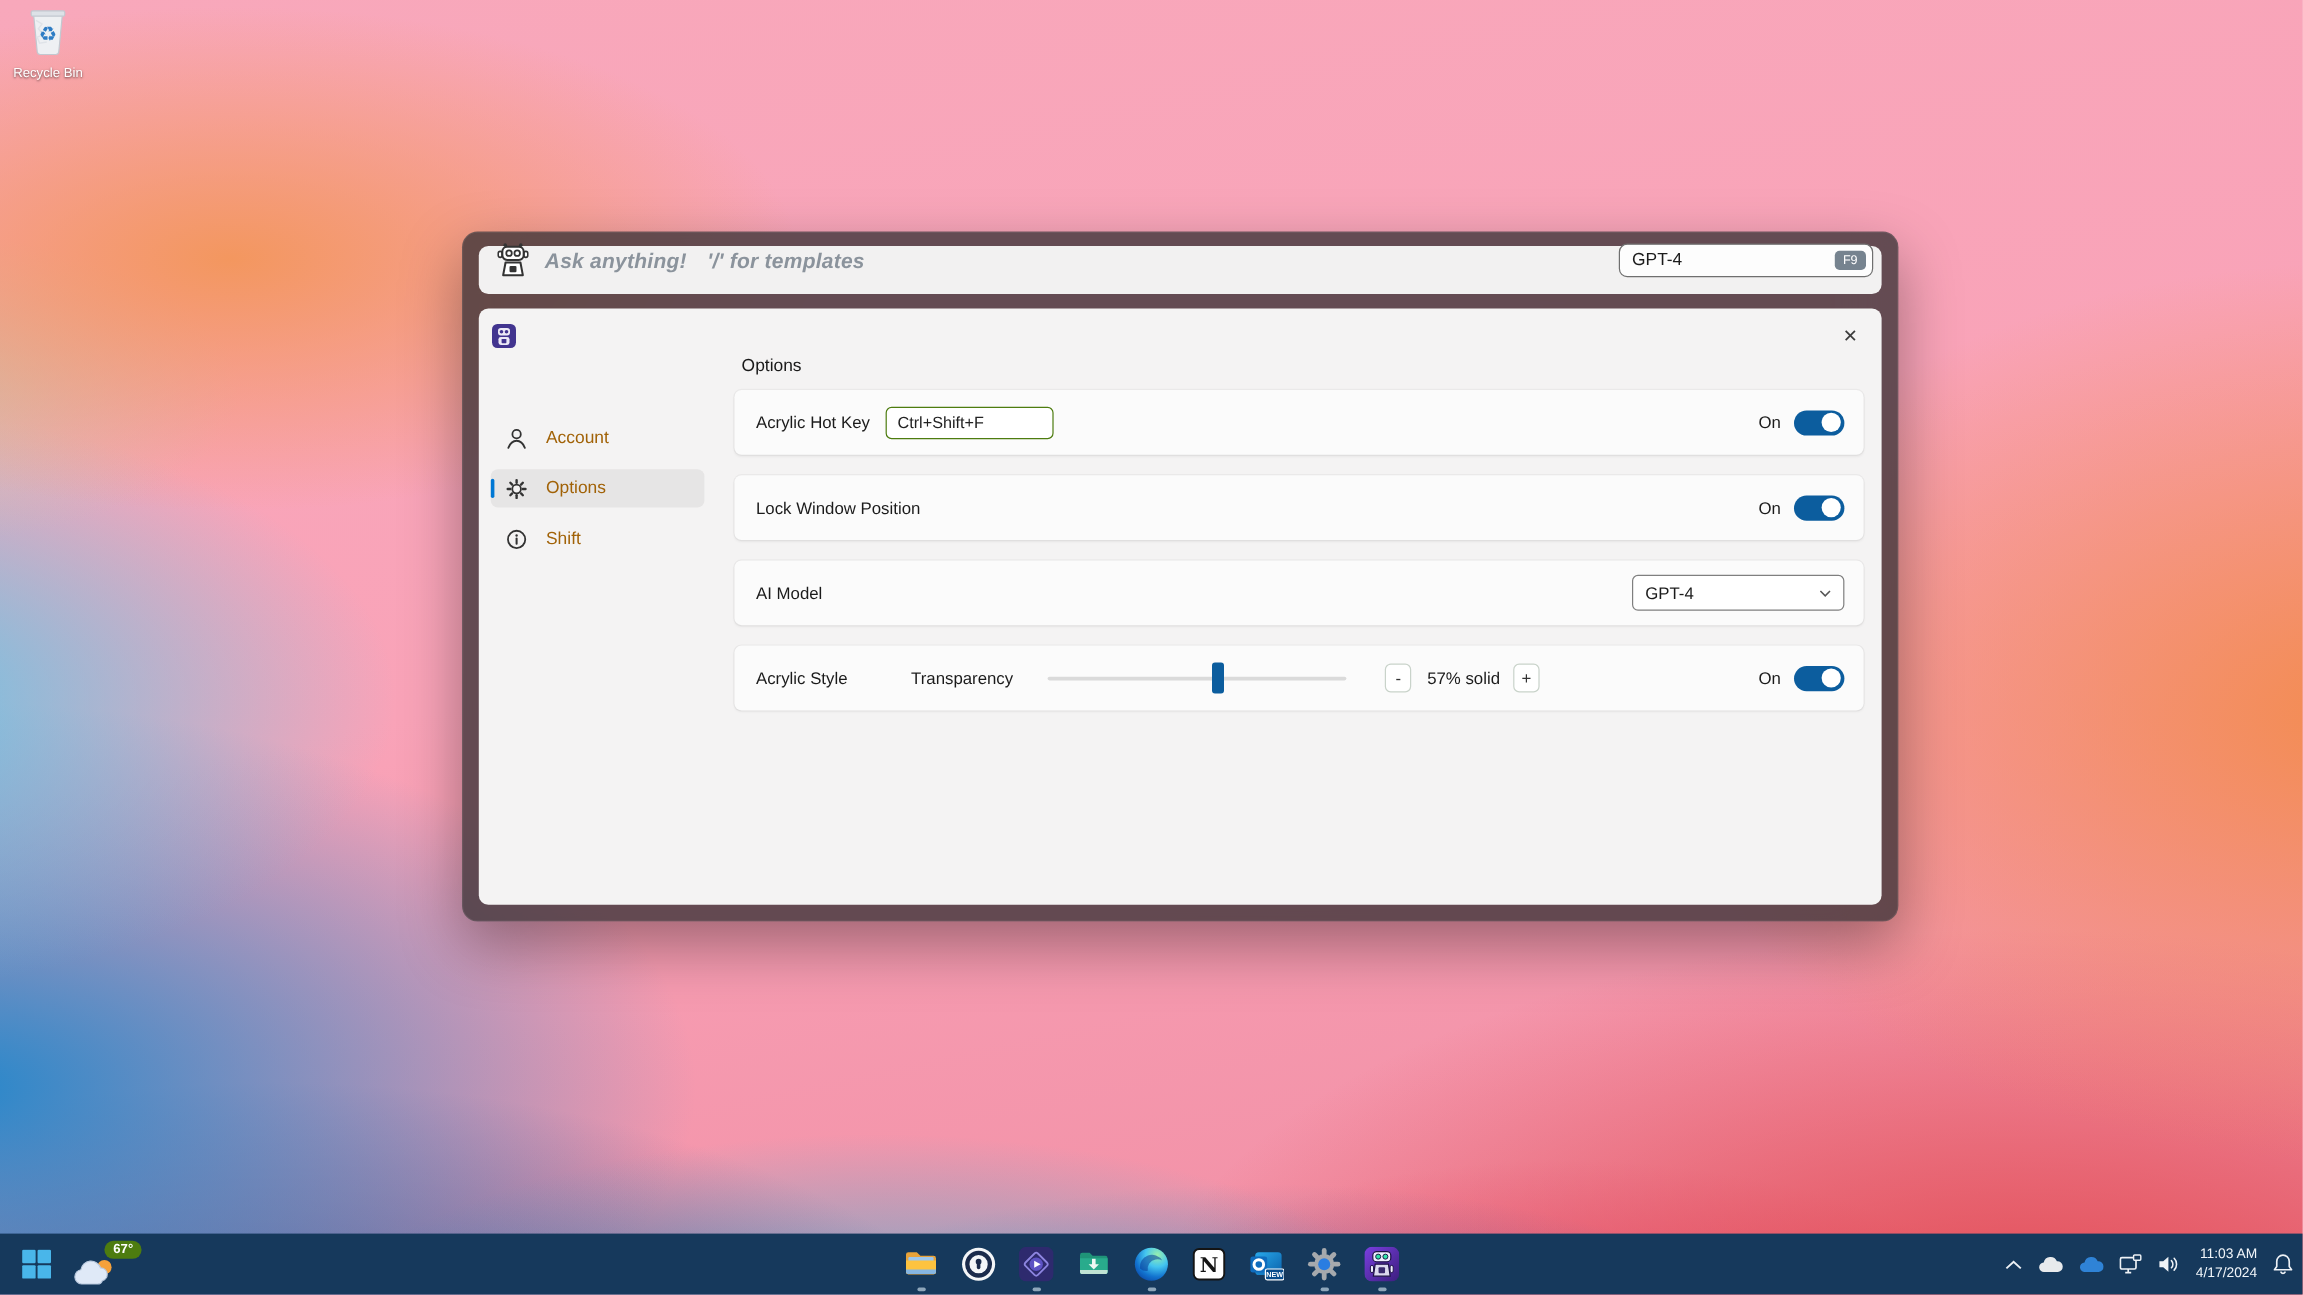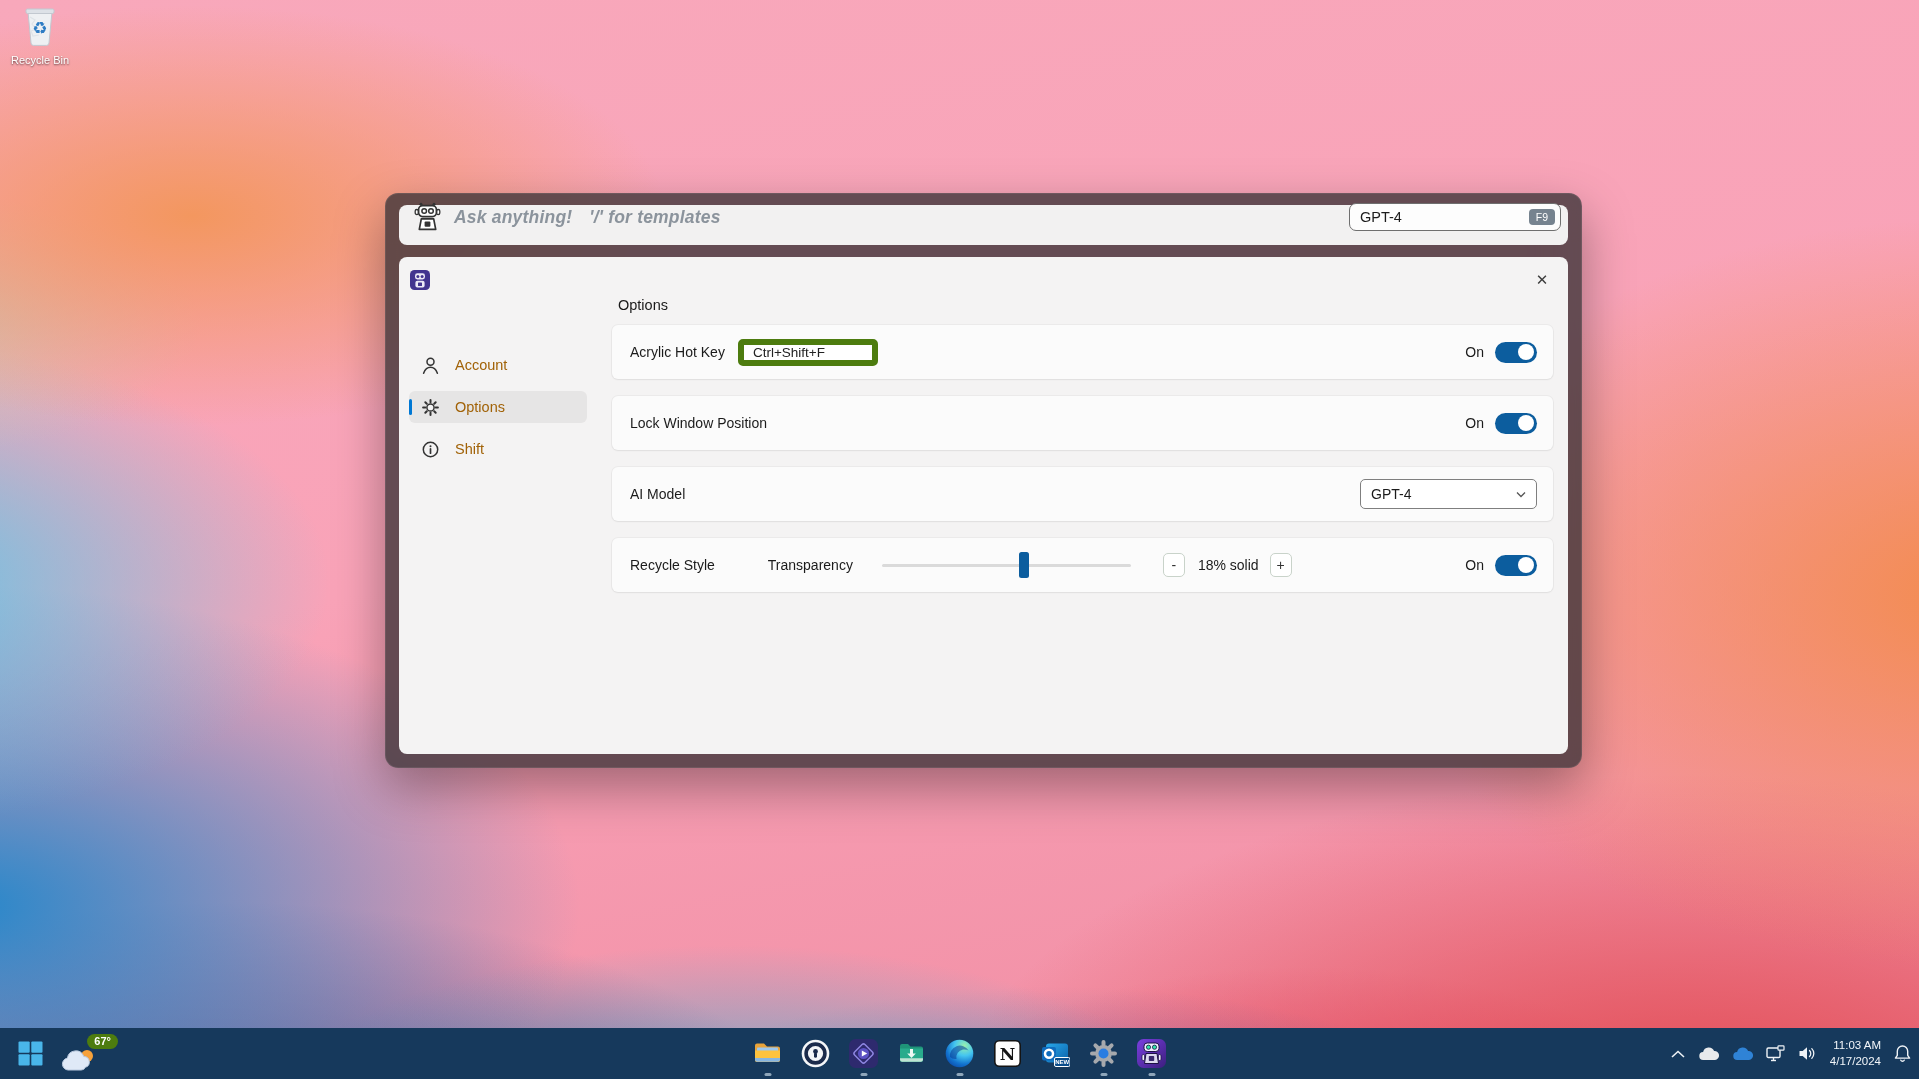--- a/index.html
+++ b/index.html
@@ -53,21 +53,21 @@
   .side-item .si-icon { width:19px; height:19px; margin-right:15px; flex:none; }
   .side-item.active { background:#e6e5e5; }
   .side-item.active::before { content:""; position:absolute; left:0; top:8px; width:3px; height:16px;
     border-radius:2px; background:#0078d4; }
 
   .rows { position:absolute; left:213px; top:68px; width:941px; }
   .row-card { position:relative; height:54px; background:#fbfbfb; border-radius:6px; margin-bottom:17px;
     display:flex; align-items:center; padding:0 16px 0 18px; font-size:14px; color:#1b1b1b;
     box-shadow:0 0 0 1px rgba(0,0,0,.035), 0 1px 2px rgba(0,0,0,.05); }
 
-  .hotkey-input { margin-left:13px; width:140px; height:27px; border:6px solid #4d7c0f; border-radius:5px;
+  .hotkey-input { margin-left:13px; width:140px; height:27px; border:1px solid #4d7c0f; border-radius:5px;
     background:#fff; font-size:13.5px; color:#222; padding:0 9px; font-family:inherit; }
   .row-right { margin-left:auto; display:flex; align-items:center; gap:11px; }
   .toggle { width:42px; height:21px; border-radius:11px; background:#0c5d9e; position:relative; flex:none; }
   .toggle .knob { position:absolute; right:3px; top:2.5px; width:16px; height:16px; border-radius:50%; background:#fff; }
 
   .dropdown { margin-left:auto; width:177px; height:30px; border:1px solid #7f7f7f; border-radius:5px;
     background:#fff; display:flex; align-items:center; padding:0 10px; font-size:14px; color:#1b1b1b; }
   .dd-chevron { margin-left:auto; }
 
   .slider-label { margin-left:53px; }
@@ -210,29 +210,29 @@
           <span>AI Model</span>
           <div class="dropdown">
             <span>GPT-4</span>
             <svg class="dd-chevron" width="10" height="7" viewBox="0 0 10 7">
               <polyline points="1,1.5 5,5.5 9,1.5" fill="none" stroke="#555" stroke-width="1.3"></polyline>
             </svg>
           </div>
         </div>
 
         <div class="row-card">
-          <span>Recycle Style</span>
+          <span>Acrylic Style</span>
           <span class="slider-label">Transparency</span>
           <div class="slider">
             <div class="track"></div>
             <div class="thumb" style="left: 57%;"></div>
           </div>
           <div class="stepper">
             <button class="step-btn">-</button>
-            <span class="step-value">18% solid</span>
+            <span class="step-value">57% solid</span>
             <button class="step-btn">+</button>
           </div>
           <div class="row-right">
             <span>On</span>
             <div class="toggle">
                 <div class="knob"></div>
               </div>
           </div>
         </div>
 

